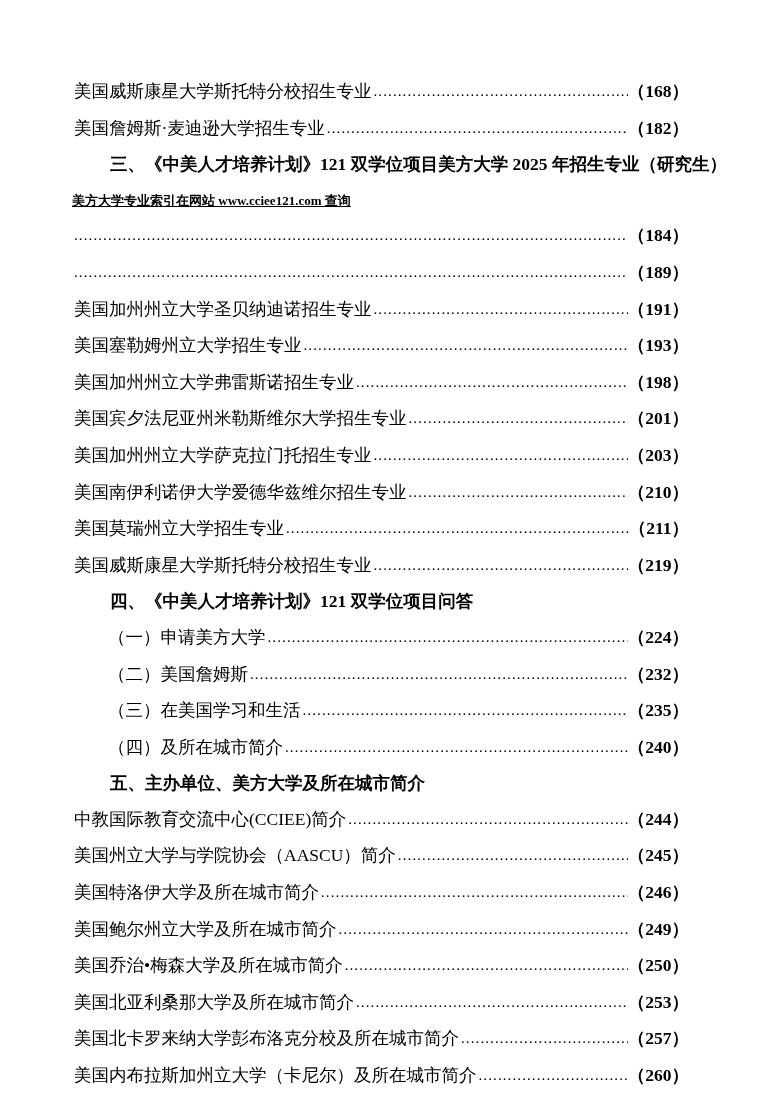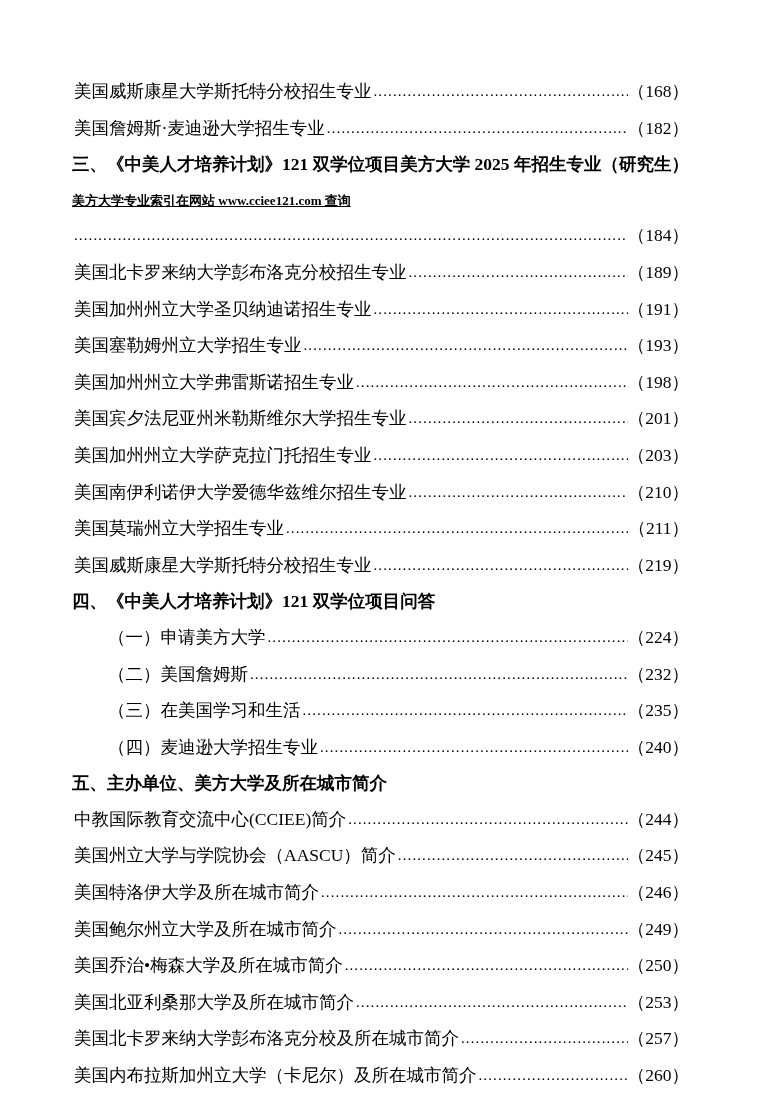--- a/index.html
+++ b/index.html
@@ -40,20 +40,21 @@
     white-space: nowrap;
     font-size: 15px;
     letter-spacing: 1.1px;
     padding: 0 2px;
     position: relative;
     top: -1px;
   }
   .entry .page-no {
     flex: 0 0 auto;
     text-align: right;
+    font-weight: bold;
   }
   .entry.indent1 .label {
     padding-left: 2px;
   }
   .entry.indent2 .label {
     padding-left: 36px;
   }
   .heading {
     font-weight: bold;
     font-size: 17.5px;
@@ -62,20 +63,21 @@
   }
   .subheading {
     font-weight: bold;
     font-size: 13px;
     line-height: 35.6px;
     text-decoration: underline;
     white-space: nowrap;
   }
   .heading-block {
     width: 100%;
+    margin-left: 38px;
   }
 </style>
 </head>
 <body>
 
 <div class="page">
   <div class="toc" id="toc">
       <div class="entry indent1">
         <span class="label">美国威斯康星大学斯托特分校招生专业</span>
         <span class="dots">................................................................................................................................................................</span>
@@ -86,21 +88,20 @@
         <span class="dots">................................................................................................................................................................</span>
         <span class="page-no">（182）</span>
       </div>
       <div class="heading heading-block">三、《中美人才培养计划》121 双学位项目美方大学 2025 年招生专业（研究生）</div>
       <div class="subheading">美方大学专业索引在网站 www.cciee121.com  查询</div>
       <div class="entry indent1">
         <span class="dots">................................................................................................................................................................</span>
         <span class="page-no">（184）</span>
       </div>
       <div class="entry indent1">
-        <span class="label">美国北卡罗来纳大学彭布洛克分校招生专业</span>
         <span class="dots">................................................................................................................................................................</span>
         <span class="page-no">（189）</span>
       </div>
       <div class="entry indent1">
         <span class="label">美国加州州立大学圣贝纳迪诺招生专业</span>
         <span class="dots">................................................................................................................................................................</span>
         <span class="page-no">（191）</span>
       </div>
       <div class="entry indent1">
         <span class="label">美国塞勒姆州立大学招生专业</span>
@@ -147,21 +148,21 @@
         <span class="label">（二）美国詹姆斯</span>
         <span class="dots">................................................................................................................................................................</span>
         <span class="page-no">（232）</span>
       </div>
       <div class="entry indent2">
         <span class="label">（三）在美国学习和生活</span>
         <span class="dots">................................................................................................................................................................</span>
         <span class="page-no">（235）</span>
       </div>
       <div class="entry indent2">
-        <span class="label">（四）麦迪逊大学招生专业</span>
+        <span class="label">（四）及所在城市简介</span>
         <span class="dots">................................................................................................................................................................</span>
         <span class="page-no">（240）</span>
       </div>
       <div class="heading heading-block">五、主办单位、美方大学及所在城市简介</div>
       <div class="entry indent1">
         <span class="label">中教国际教育交流中心(CCIEE)简介</span>
         <span class="dots">................................................................................................................................................................</span>
         <span class="page-no">（244）</span>
       </div>
       <div class="entry indent1">

